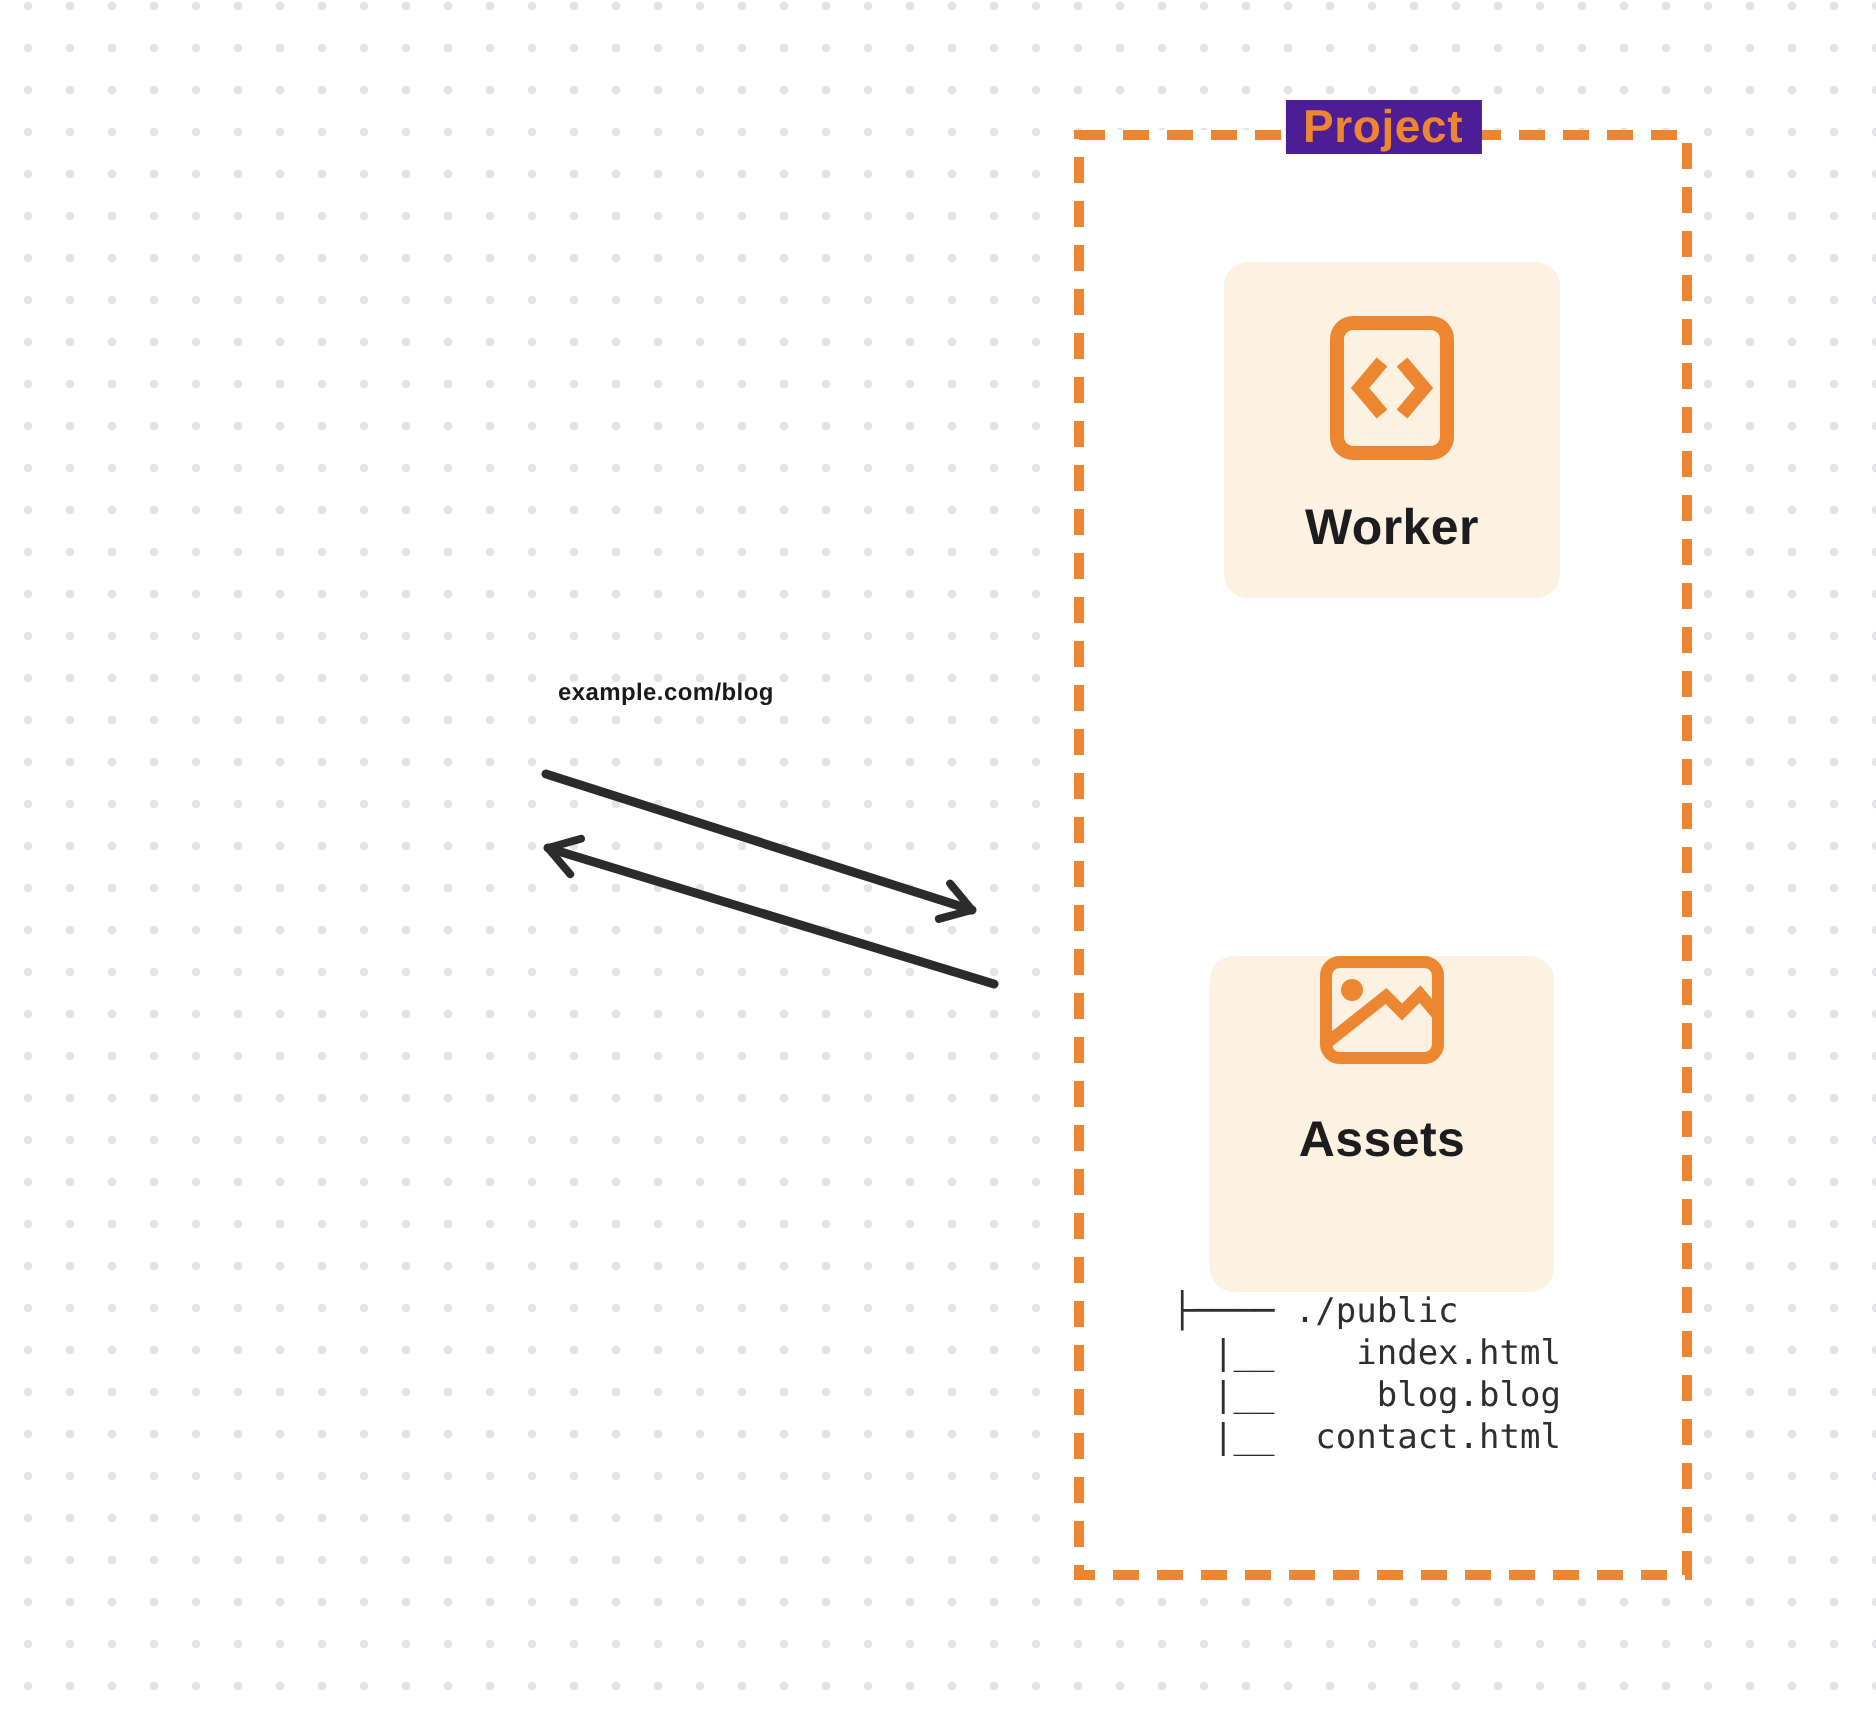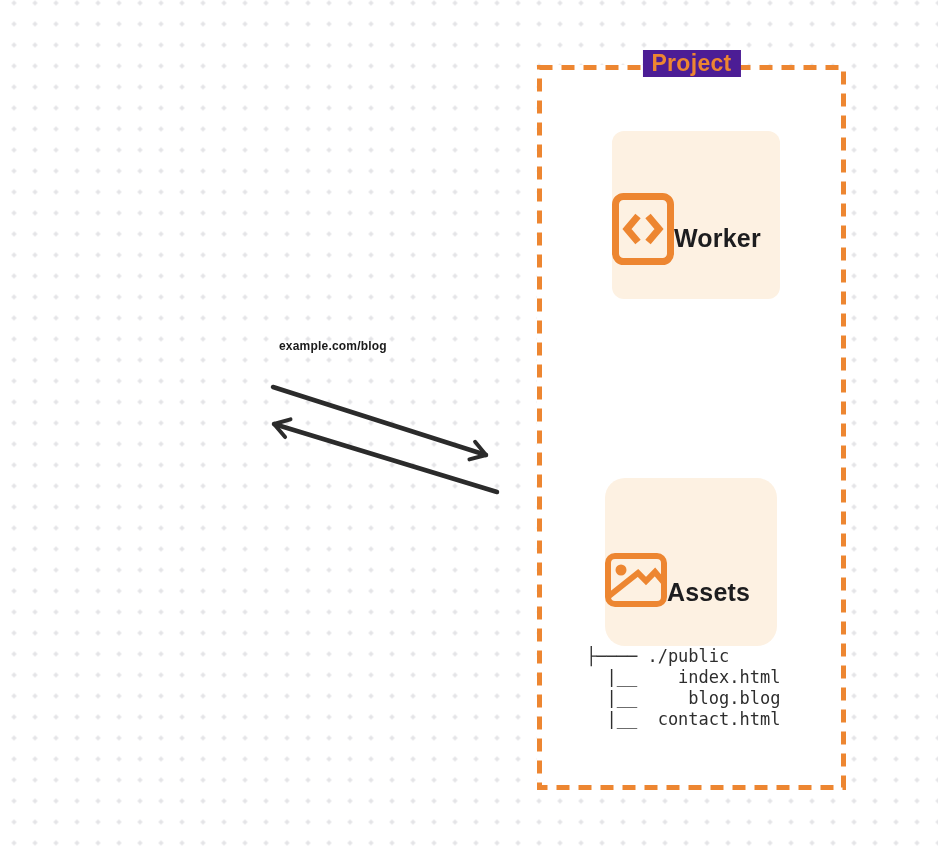--- a/index.html
+++ b/index.html
@@ -75,34 +75,32 @@
     letter-spacing: 0.3px;
     white-space: nowrap;
   }
 
   
   .card {
     position: absolute;
     background: #fdf1e2;
     border-radius: 12px;
     display: flex;
-    flex-direction: row;
+    flex-direction: column;
     align-items: center;
   }
   .worker-card {
     left: 75px; top: 66px;
     width: 168px; height: 168px;
     padding-top: 27px;
   }
   .worker-card .card-title { margin-top: 20px; }
   .assets-card {
     left: 68px; top: 413px;
     width: 172px; height: 168px;
-    padding-top: 36px;
-    border-radius: 20px;
   }
   .assets-card .card-title { margin-top: 24px; }
   .card-title {
     font-size: 25px;
     font-weight: bold;
     color: #1d1d1f;
     letter-spacing: 0.2px;
   }
 
   

